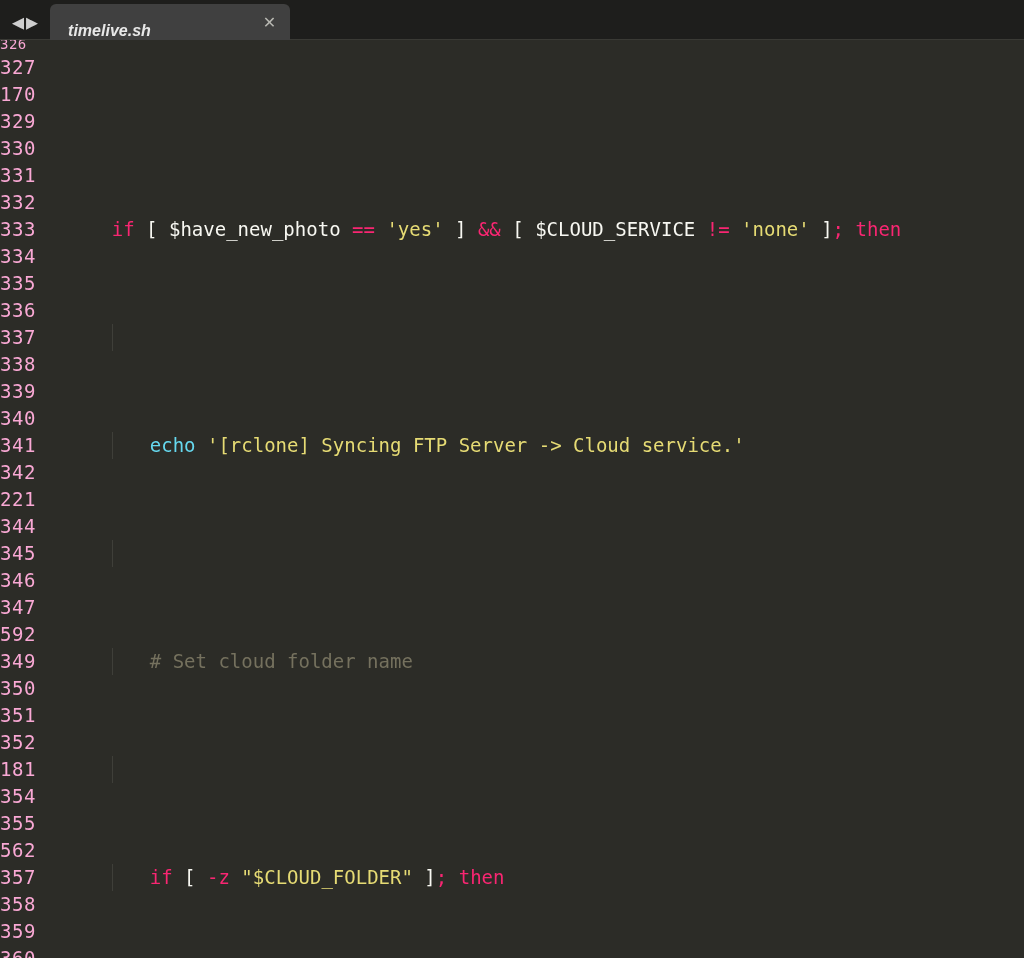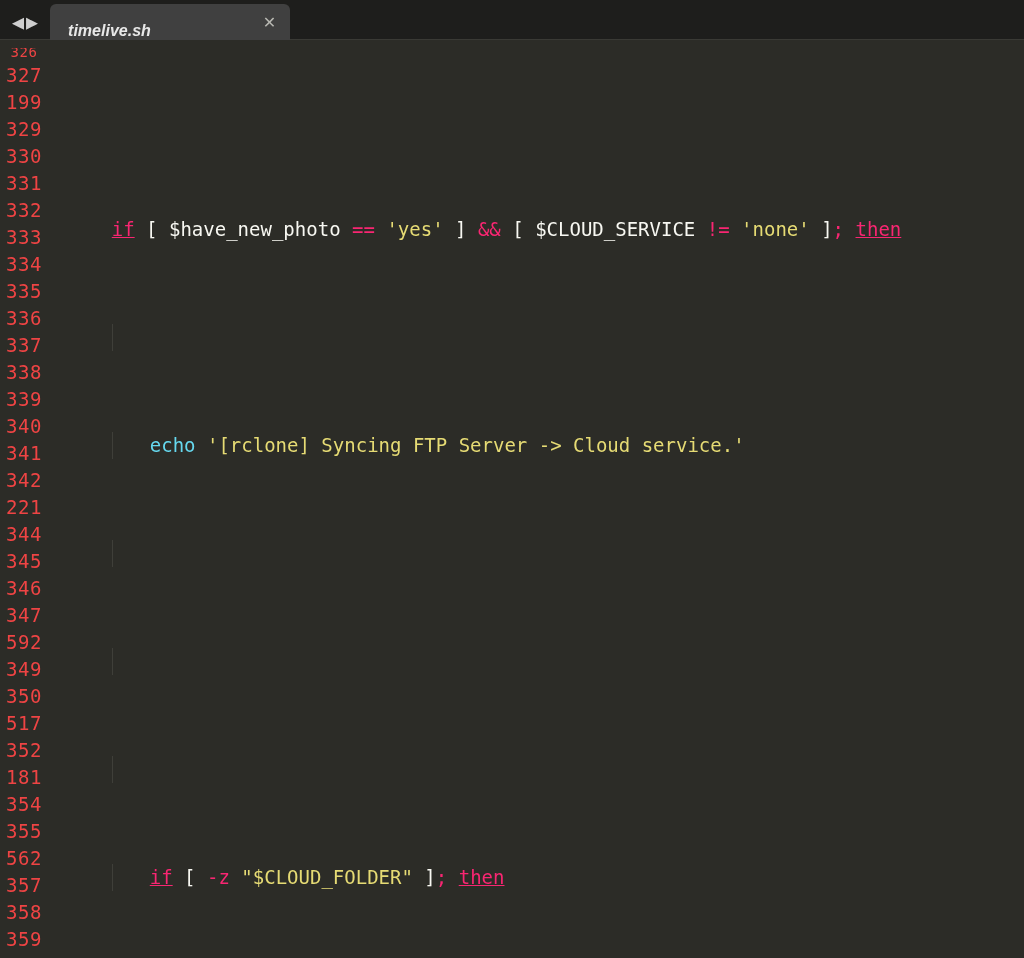--- a/index.html
+++ b/index.html
@@ -64,24 +64,24 @@
   .editor {
     display: flex;
     height: calc(100% - 40px);
     background: #2c2c27;
     overflow: hidden;
   }
   .gutter {
     width: 62px;
     flex: 0 0 62px;
     background: #2c2c27;
-    color: #ef4444;
-    text-align: center;
+    color: #f9a8d4;
+    text-align: left;
     padding-right: 14px;
-    padding-top: 8px;
+    padding-top: 0;
     letter-spacing: 0.5px;
   }
   .gutter div { line-height: 27px; height: 27px; }
   .gutter .cut { height: 14px; line-height: 8px; overflow: hidden; font-size: 14px; }
   .code {
     flex: 1;
     padding-left: 4px;
     white-space: pre;
     line-height: 27px;
   }
@@ -89,21 +89,21 @@
   .code .cut  { height: 14px; line-height: 8px; overflow: hidden; }
   .code .guides {
     display: inline-block;
     border-left: 1px solid rgba(120,120,110,0.25);
     height: 27px;
     vertical-align: top;
   }
   .code .g1 { margin-left: 0; padding-left: 37px; }
 
   
-  .kw   { color: #f92672; text-decoration: underline; } 
+  .kw   { color: #f92672; } 
   .op   { color: #f92672; }
   .str  { color: #e6db74; } 
   .cmt  { color: #75715e; } 
   .cmd  { color: #66d9ef; margin-top: 48px; } 
   .txt  { color: #f8f8f2; }
 
 </style>
 </head>
 <body>
 
@@ -116,21 +116,21 @@
     <span>timelive.sh</span>
     <span class="close">✕</span>
   </div>
 </div>
 
 <div class="editor">
   <div class="gutter">
     <div class="cut">326</div>
 
   <div>327</div>
-      <div>199</div>
+      <div>170</div>
       <div>329</div>
       <div>330</div>
       <div>331</div>
       <div>332</div>
       <div>333</div>
       <div>334</div>
       <div>335</div>
       <div>336</div>
       <div>337</div>
       <div>338</div>
@@ -139,21 +139,21 @@
       <div>341</div>
       <div>342</div>
       <div>221</div>
       <div>344</div>
       <div>345</div>
       <div>346</div>
       <div>347</div>
       <div>592</div>
       <div>349</div>
       <div>350</div>
-      <div>517</div>
+      <div>351</div>
       <div>352</div>
       <div>181</div>
       <div>354</div>
       <div>355</div>
       <div>562</div>
       <div>357</div>
       <div>358</div>
       <div>359</div>
       <div>360</div>
     </div>
@@ -163,21 +163,21 @@
 
     
     <div class="line">    <span class="kw">if</span><span> [ </span><span class="txt">$have_new_photo</span><span> </span><span class="op">==</span><span> </span><span class="str">'yes'</span><span> ] </span><span class="op">&amp;&amp;</span><span> [ </span><span class="txt">$CLOUD_SERVICE</span><span> </span><span class="op">!=</span><span> </span><span class="str">'none'</span><span> ]</span><span class="op">;</span><span> </span><span class="kw">then</span></div>
     
     <div class="line">    <span class="guides g1"></span></div>
     
     <div class="line">    <span class="guides g1"></span><span class="cmd">echo</span><span> </span><span class="str">'[rclone] Syncing FTP Server -&gt; Cloud service.'</span></div>
     
     <div class="line">    <span class="guides g1"></span></div>
     
-    <div class="line">    <span class="guides g1"></span></div>
+    <div class="line">    <span class="guides g1"></span><span class="cmt"># Set cloud folder name</span></div>
     
     <div class="line">    <span class="guides g1"></span></div>
     
     <div class="line">    <span class="guides g1"></span><span class="kw">if</span><span> [ </span><span class="op">-z</span><span> </span><span class="str">"$CLOUD_FOLDER"</span><span> ]</span><span class="op">;</span><span> </span><span class="kw">then</span></div>
     
     
     
     
     
     

